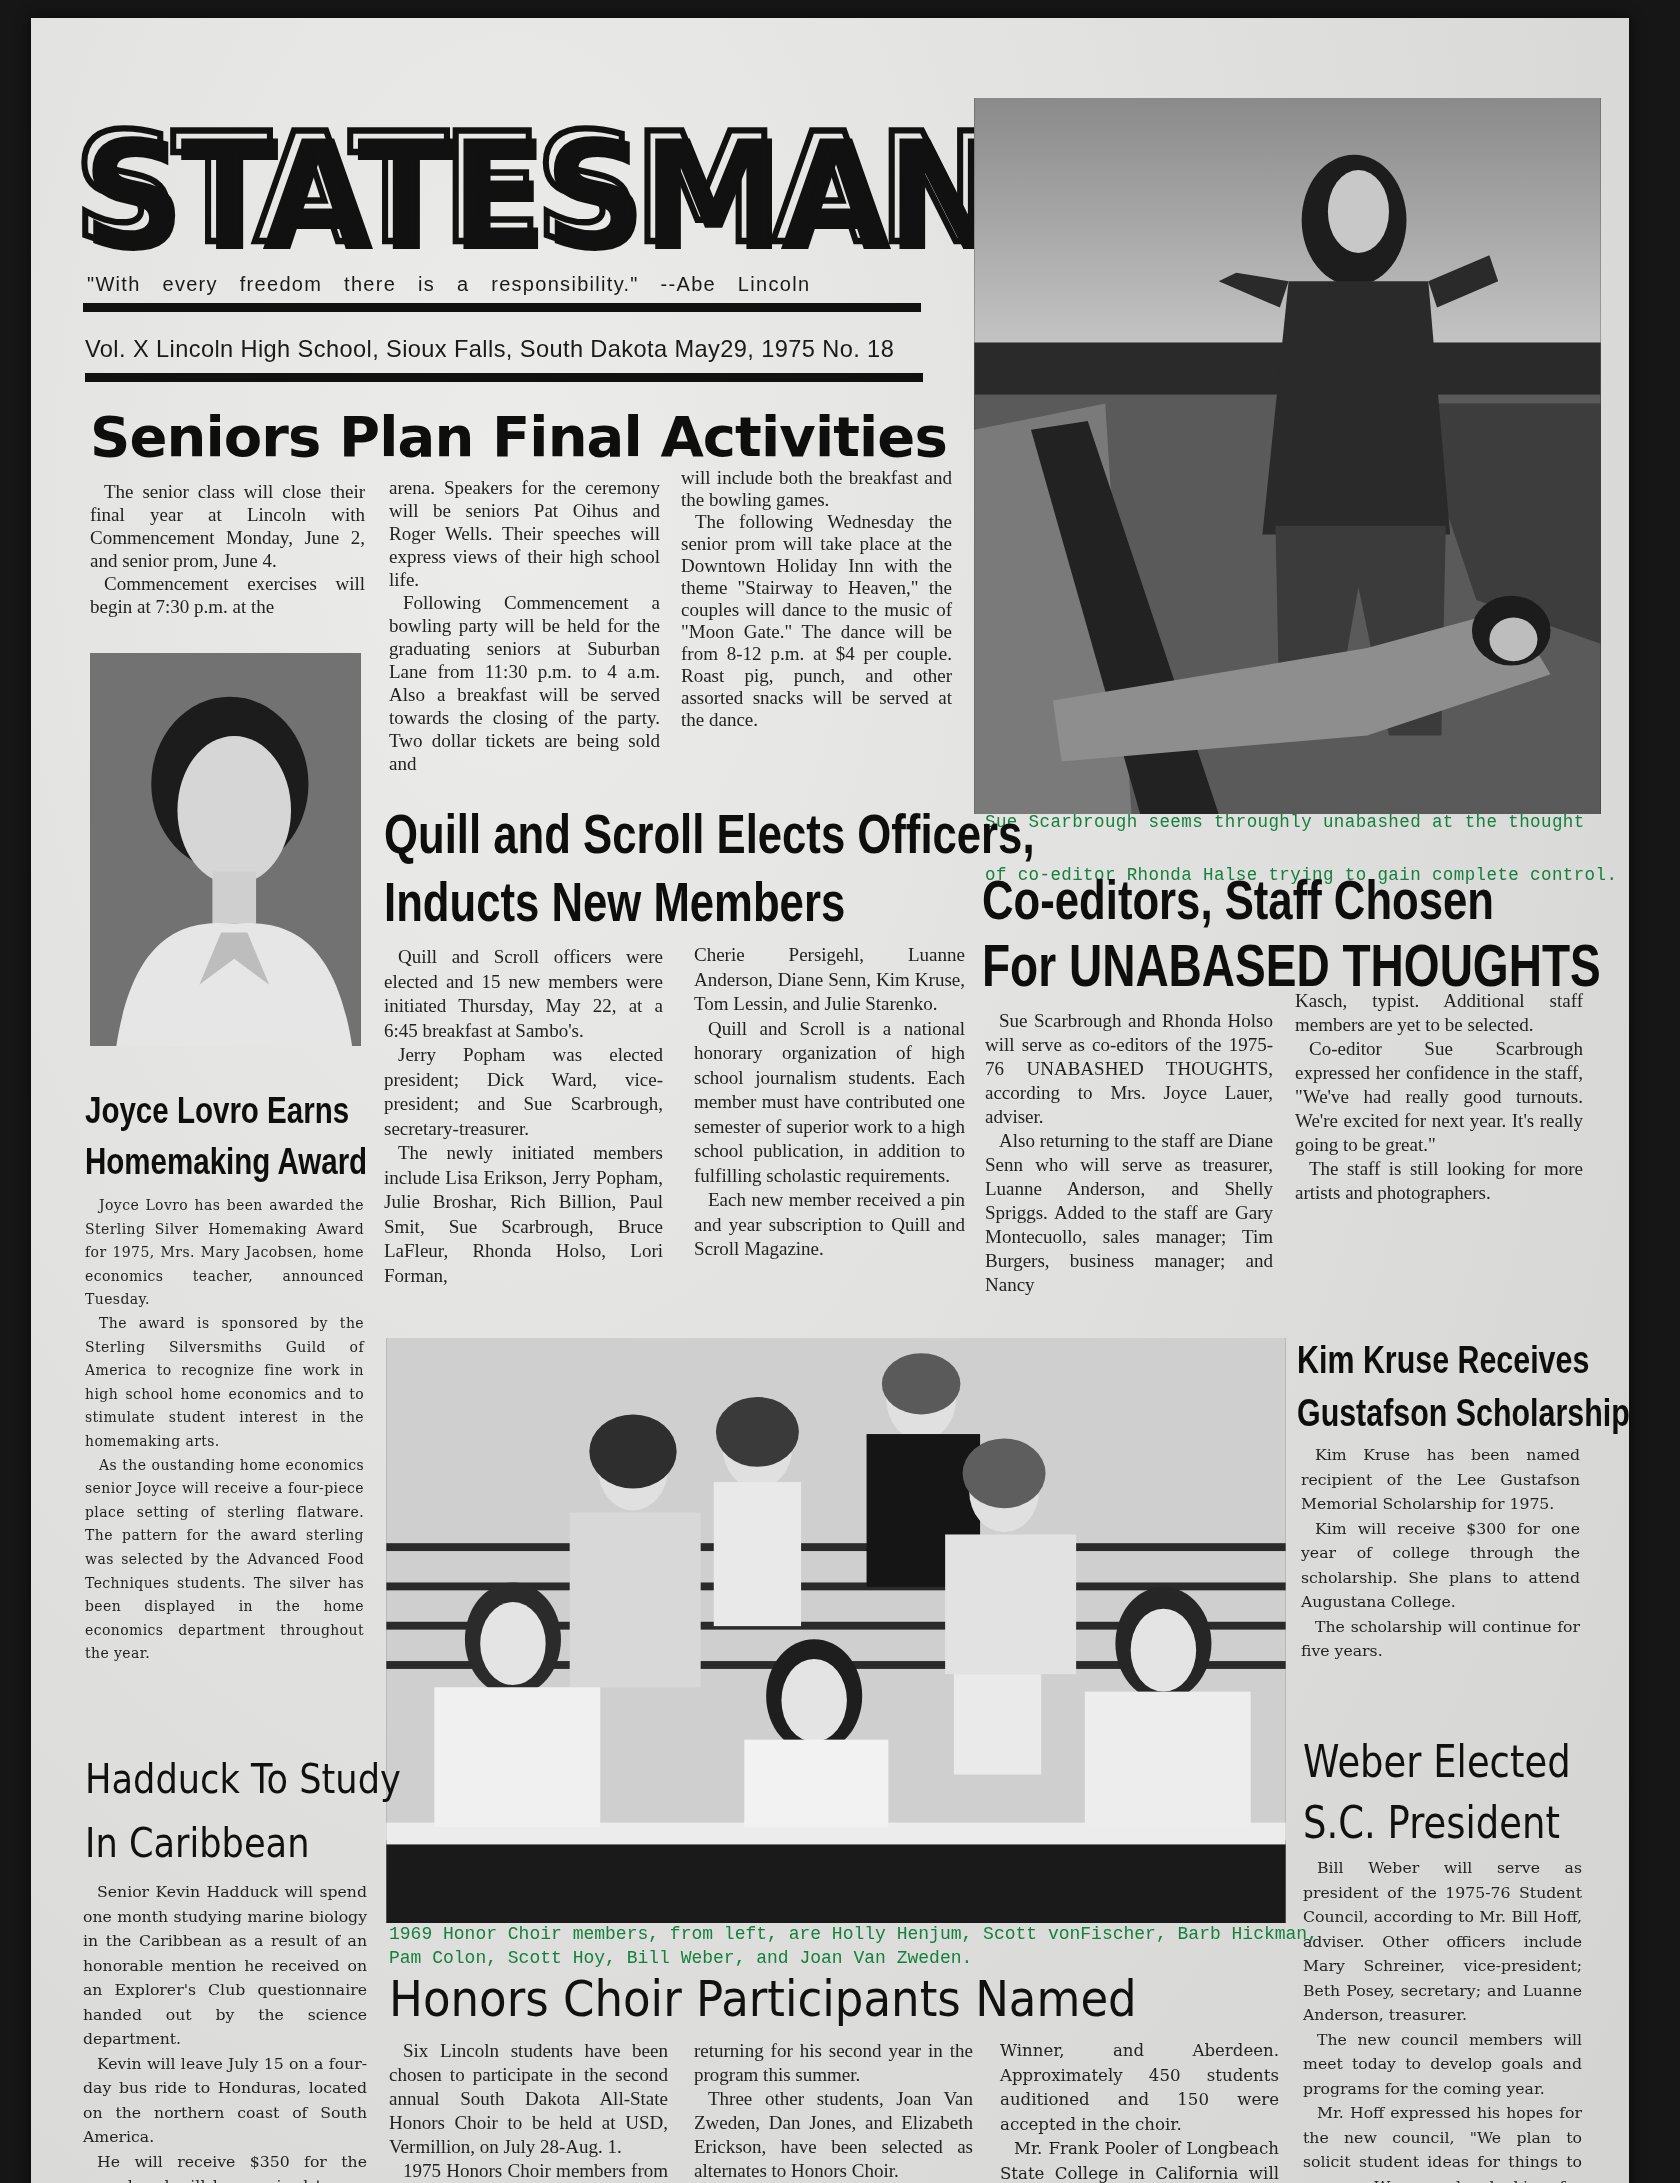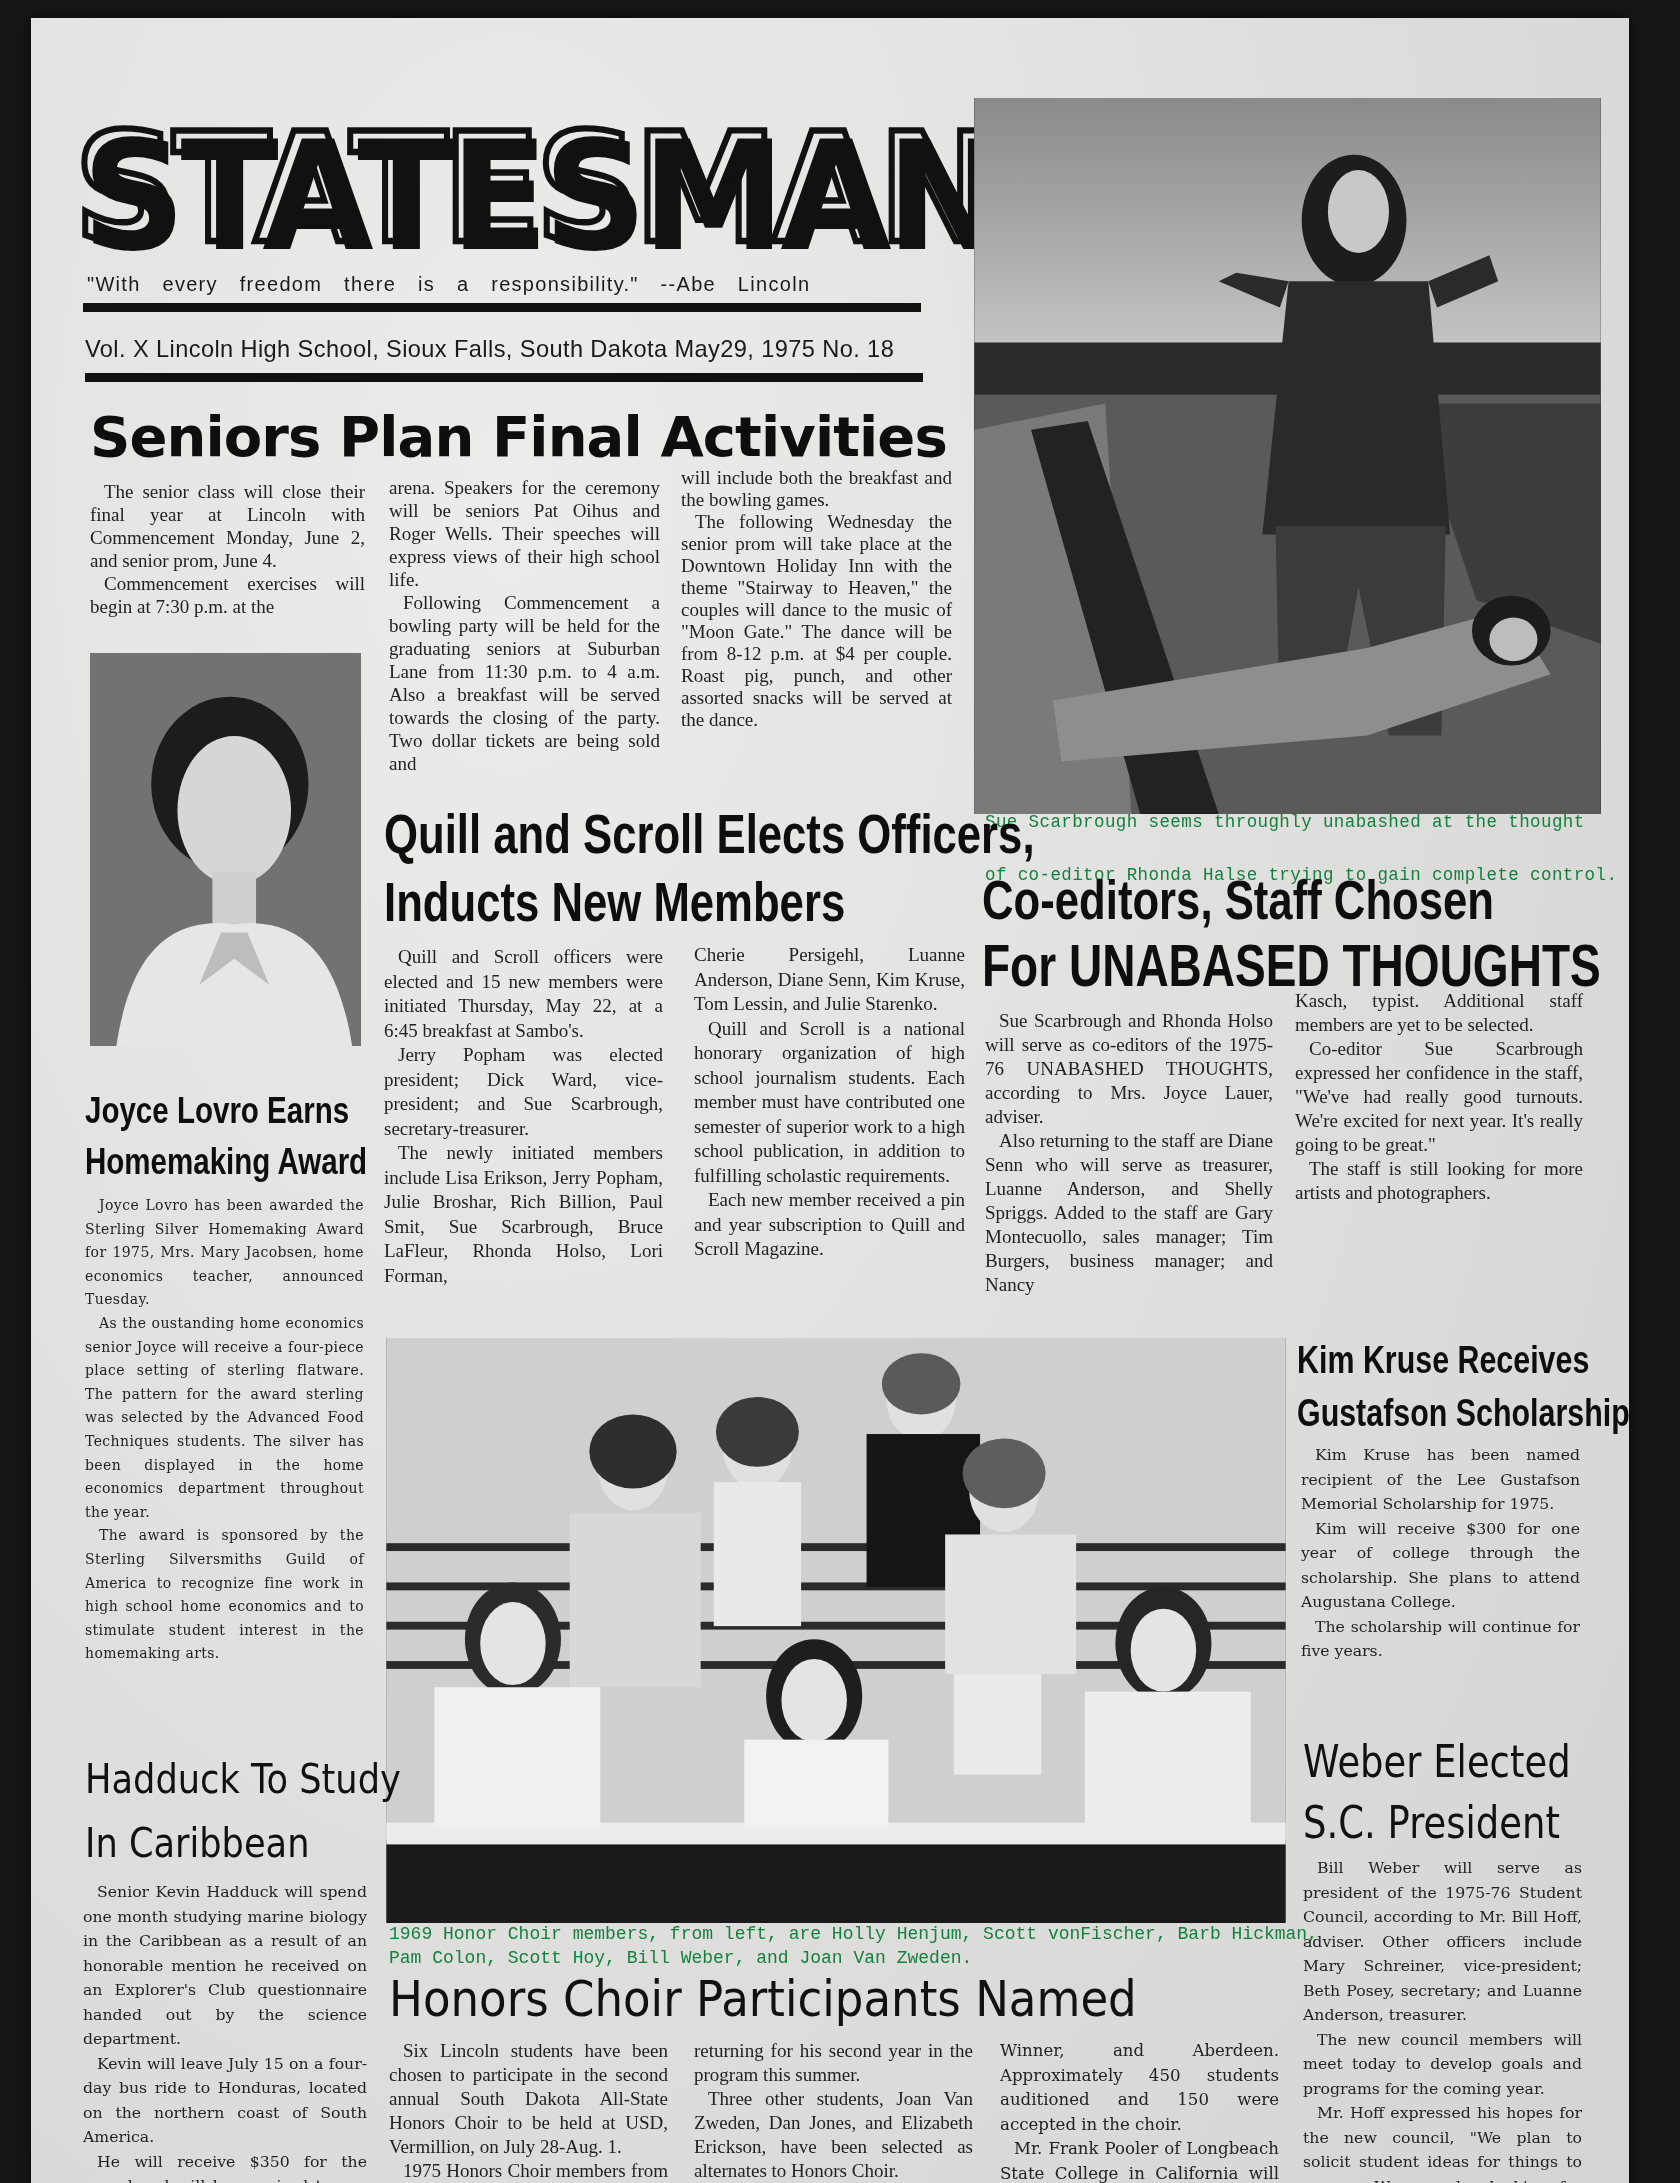--- a/index.html
+++ b/index.html
@@ -114,22 +114,22 @@
 <div class="abs col" style="left:1295px; top:989px; width:288px; line-height:24px;">
   <p style="text-indent:0">Kasch, typist. Additional staff members are yet to be selected.</p>
   <p>Co-editor Sue Scarbrough expressed her confidence in the staff, "We've had really good turnouts. We're excited for next year. It's really going to be great."</p>
   <p>The staff is still looking for more artists and photographers.</p>
 </div>
 
 <div class="abs hl-cond" style="left:85px; top:1089px; font-size:36px; line-height:44px; transform:scaleX(.82);">Joyce Lovro Earns</div>
 <div class="abs hl-cond" style="left:85px; top:1140px; font-size:36px; line-height:44px; transform:scaleX(.82);">Homemaking Award</div>
 <div class="abs col-mono col" style="left:85px; top:1194px; width:279px; font-family:'DejaVu Serif', serif; font-size:14px; line-height:23.6px;">
   <p>Joyce Lovro has been awarded the Sterling Silver Homemaking Award for 1975, Mrs. Mary Jacobsen, home economics teacher, announced Tuesday.</p>
+  <p>The award is sponsored by the Sterling Silversmiths Guild of America to recognize fine work in high school home economics and to stimulate student interest in the homemaking arts.</p>
   <p>As the oustanding home economics senior Joyce will receive a four-piece place setting of sterling flatware. The pattern for the award sterling was selected by the Advanced Food Techniques students. The silver has been displayed in the home economics department throughout the year.</p>
-  <p>The award is sponsored by the Sterling Silversmiths Guild of America to recognize fine work in high school home economics and to stimulate student interest in the homemaking arts.</p>
 </div>
 
 <div class="abs photo" style="left:386px; top:1338px; width:900px; height:585px; background:#8a8a8a;">
   <svg width="900" height="585" viewBox="0 0 2060 1340">
     <rect width="2060" height="1340" fill="#cfcfcf"></rect>
     <g fill="#2a2a2a">
       <rect y="470" width="2060" height="18"></rect>
         <rect y="560" width="2060" height="18"></rect>
       <rect y="650" width="2060" height="18"></rect>
         <rect y="740" width="2060" height="18"></rect>

